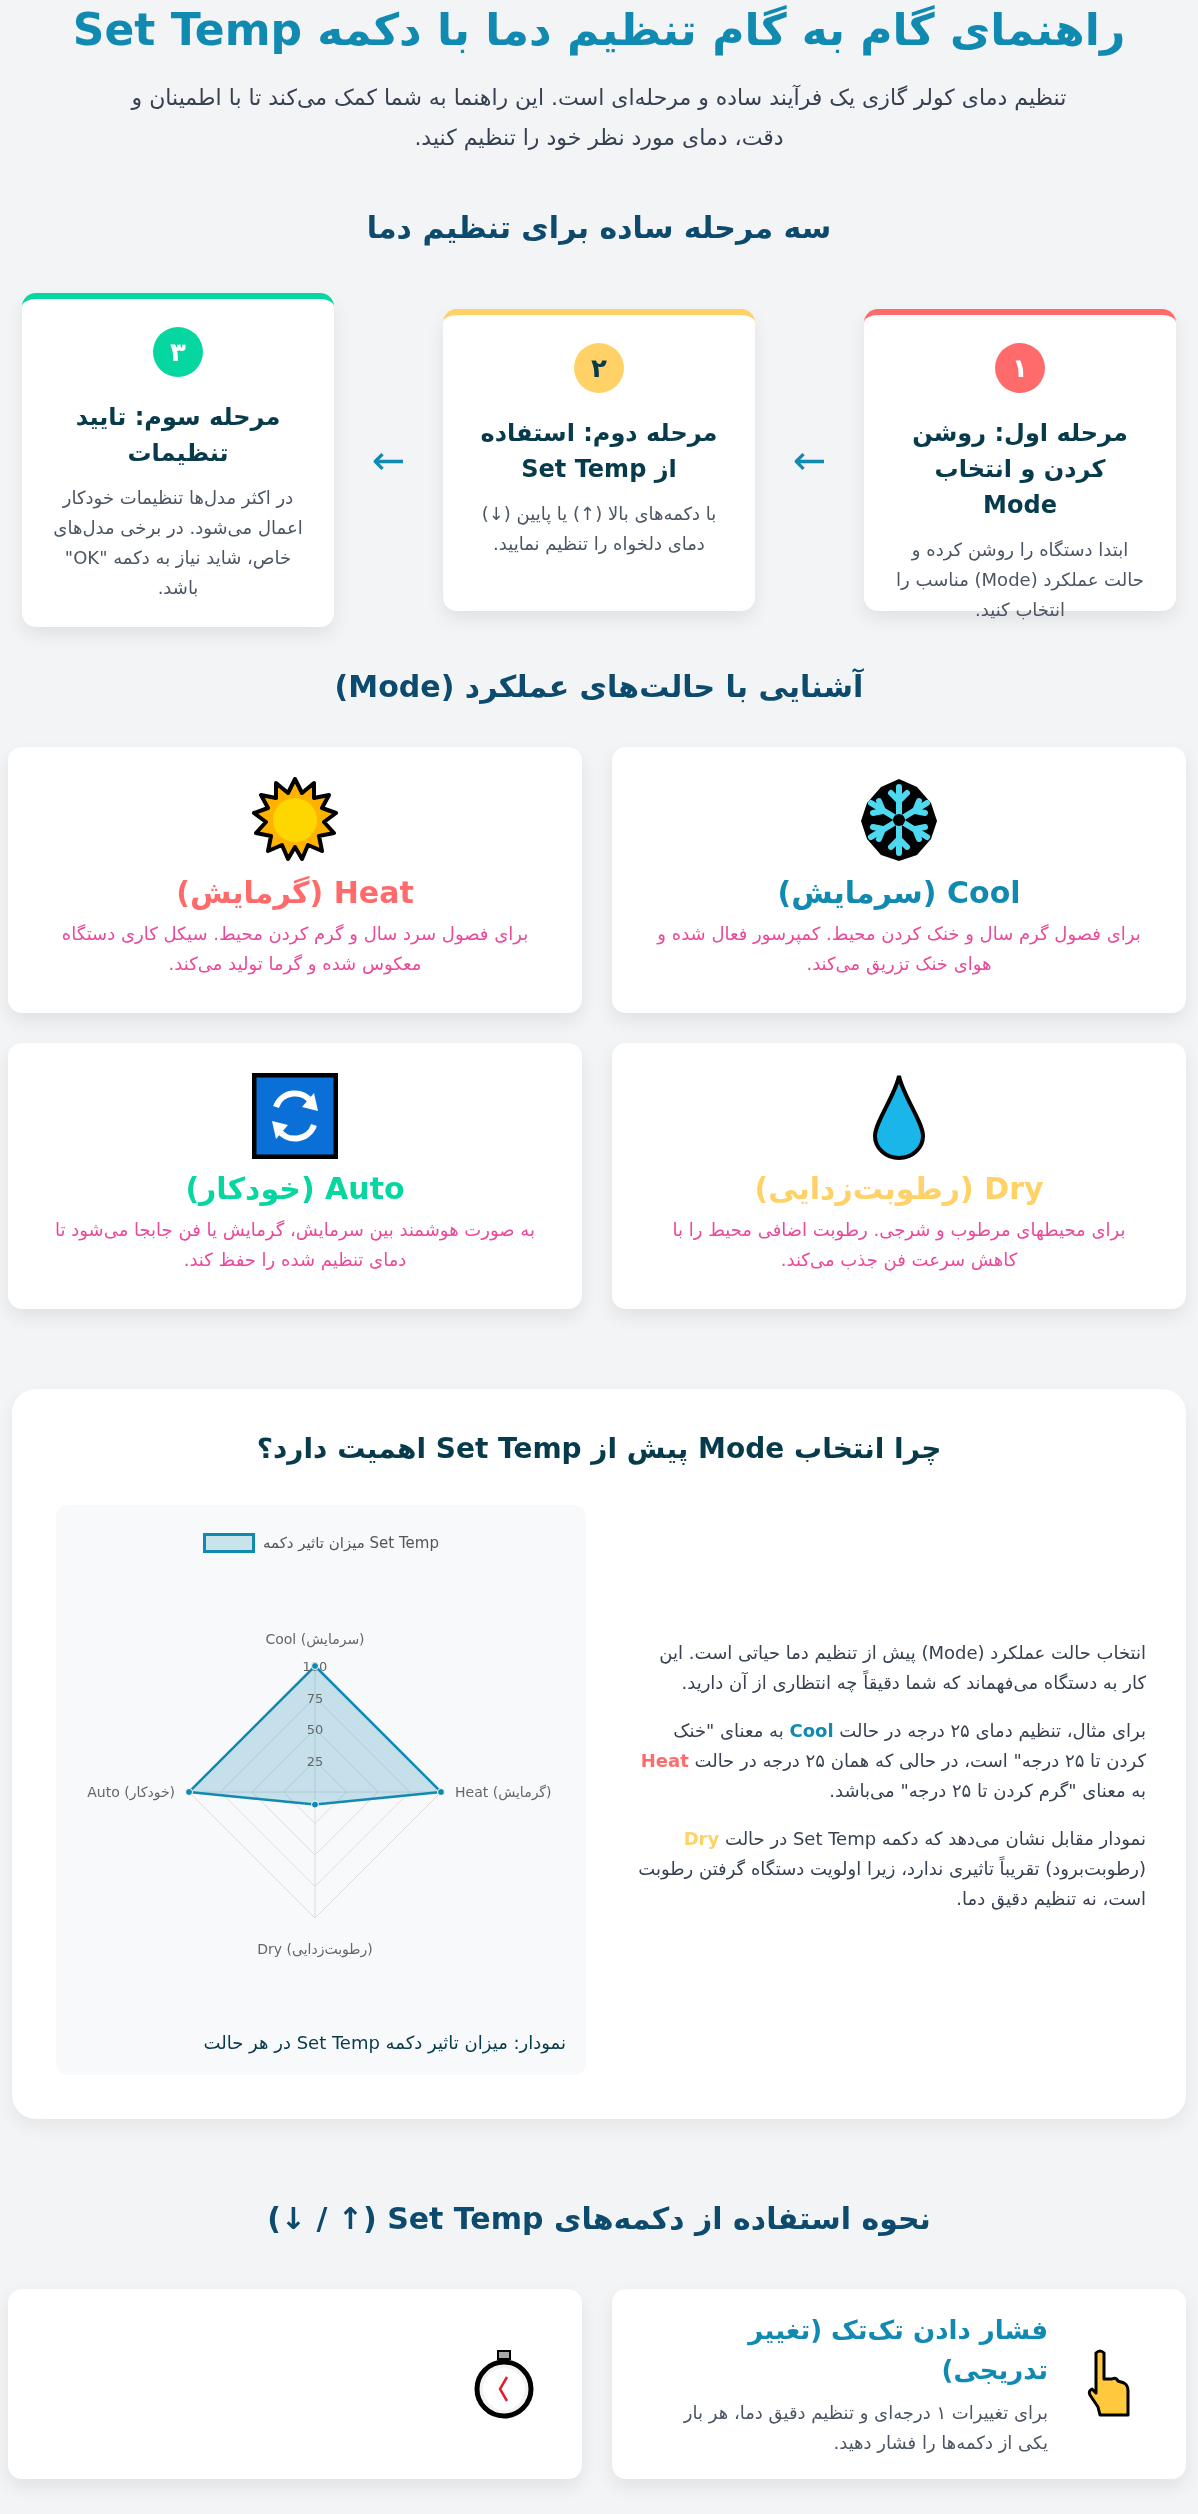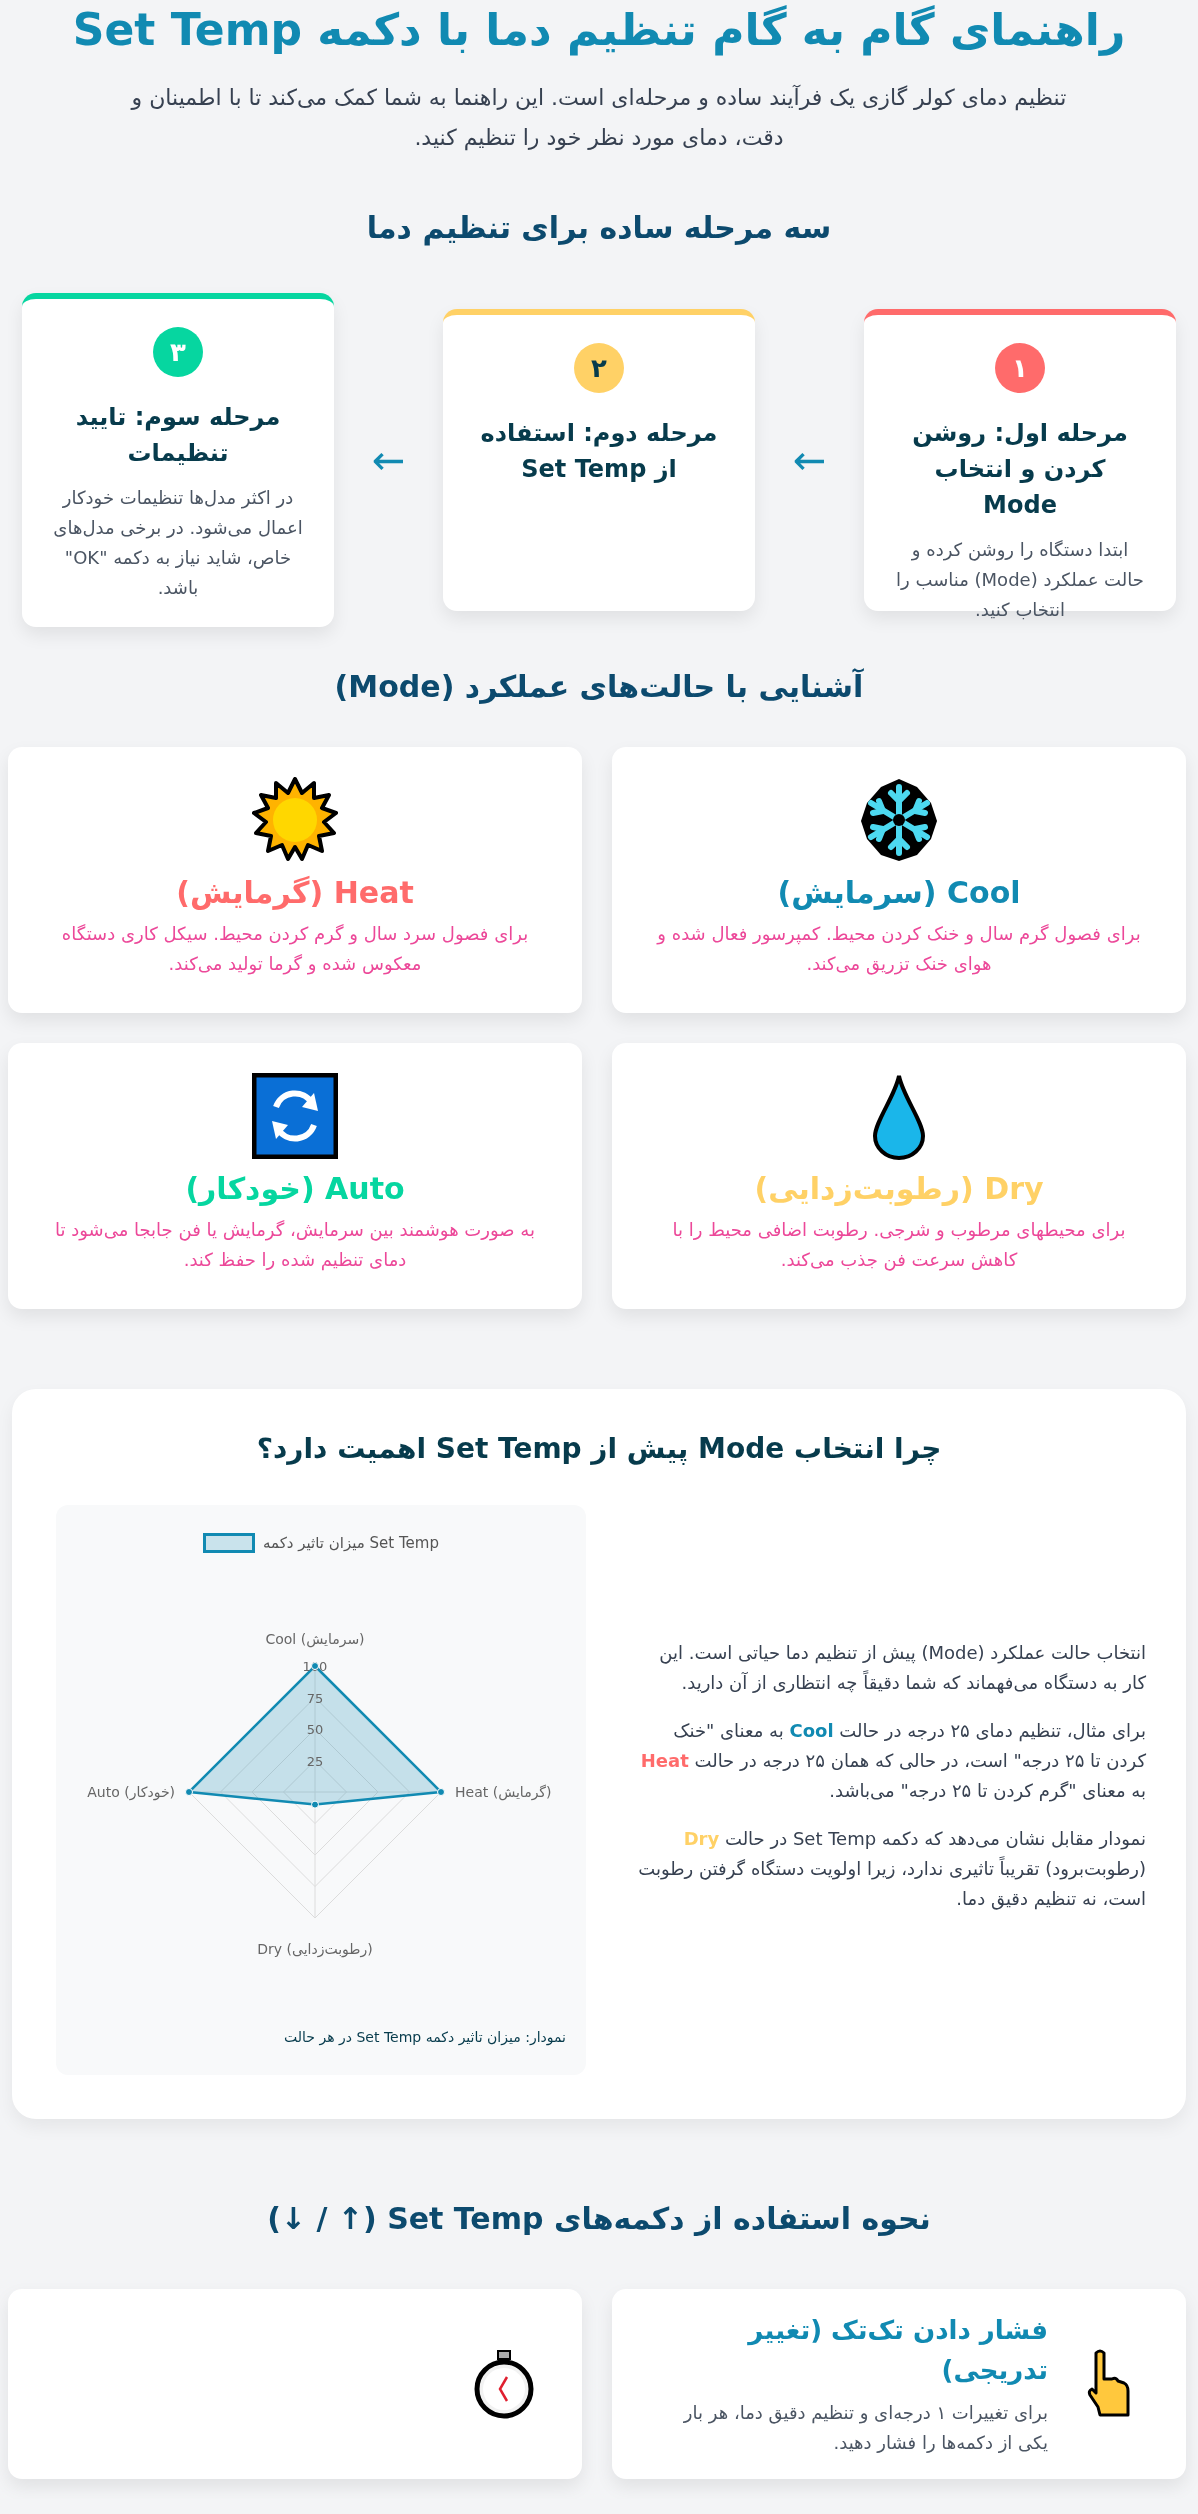--- a/index.html
+++ b/index.html
@@ -102,22 +102,22 @@
     margin-right: 20px; position: relative;
   }
   .legend {
     position: absolute; top: 28px; left: 0; right: 0;
     display: flex; justify-content: center; align-items: center; gap: 8px;
     direction: ltr; font-size: 15px; color: #555;
   }
   .legend-swatch { width: 52px; height: 20px; background: rgba(17,138,178,0.2); border: 3px solid #118ab2; }
   .chart-svg { position: absolute; top: 0; left: 0; }
   .chart-caption {
-    position: absolute; bottom: 30px; right: 20px;
-    font-size: 14px; color: #073b4c;
+    position: absolute; bottom: 22px; right: 20px;
+    font-size: 18px; color: #073b4c;
   }
 
   
   .btns-title { margin-top: 80px; }
   .btn-cards { display: grid; grid-template-columns: 574px 574px; gap: 30px; margin-top: 50px; }
   .btn-card {
     background: #fff; border-radius: 14px; box-shadow: 0 8px 18px rgba(0,0,0,0.08);
     height: 190px; display: flex; flex-direction: row; align-items: center;
     padding: 0 38px 0 40px;
   }
@@ -140,20 +140,21 @@
   <div class="steps">
     <div class="step-card s1">
       <div class="step-num">۱</div>
       <h3>مرحله اول: روشن کردن و انتخاب Mode</h3>
       <p>ابتدا دستگاه را روشن کرده و حالت عملکرد (Mode) مناسب را انتخاب کنید.</p>
     </div>
     <div class="step-arrow">←</div>
     <div class="step-card s2">
       <div class="step-num">۲</div>
       <h3>مرحله دوم: استفاده از Set Temp</h3>
+      <p>با دکمه‌های بالا (↑) یا پایین (↓) دمای دلخواه را تنظیم نمایید.</p>
     </div>
     <div class="step-arrow">←</div>
     <div class="step-card s3">
       <div class="step-num">۳</div>
       <h3>مرحله سوم: تایید تنظیمات</h3>
       <p>در اکثر مدل‌ها تنظیمات خودکار اعمال می‌شود. در برخی مدل‌های خاص، شاید نیاز به دکمه "OK" باشد.</p>
     </div>
   </div>
 
   <h2 class="section-title modes-title">آشنایی با حالت‌های عملکرد (Mode)</h2>

